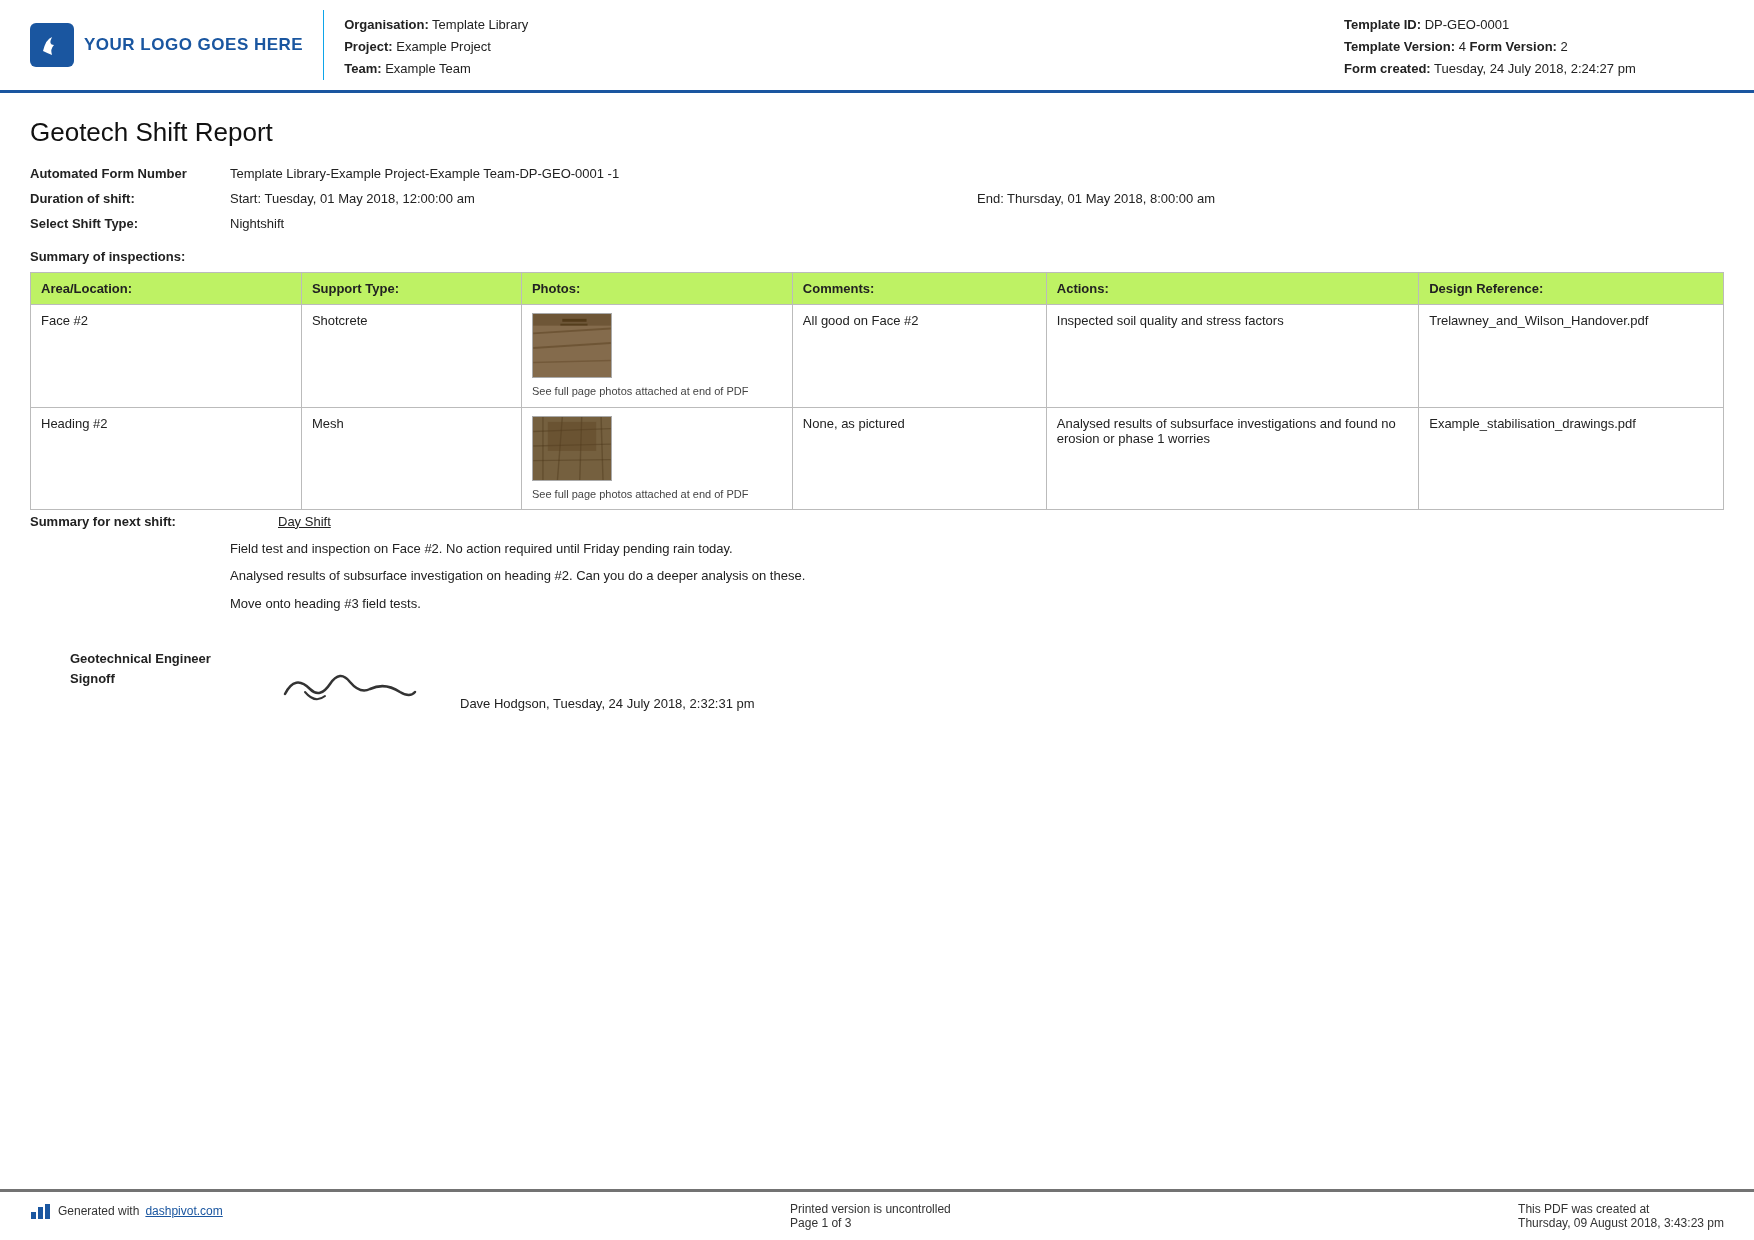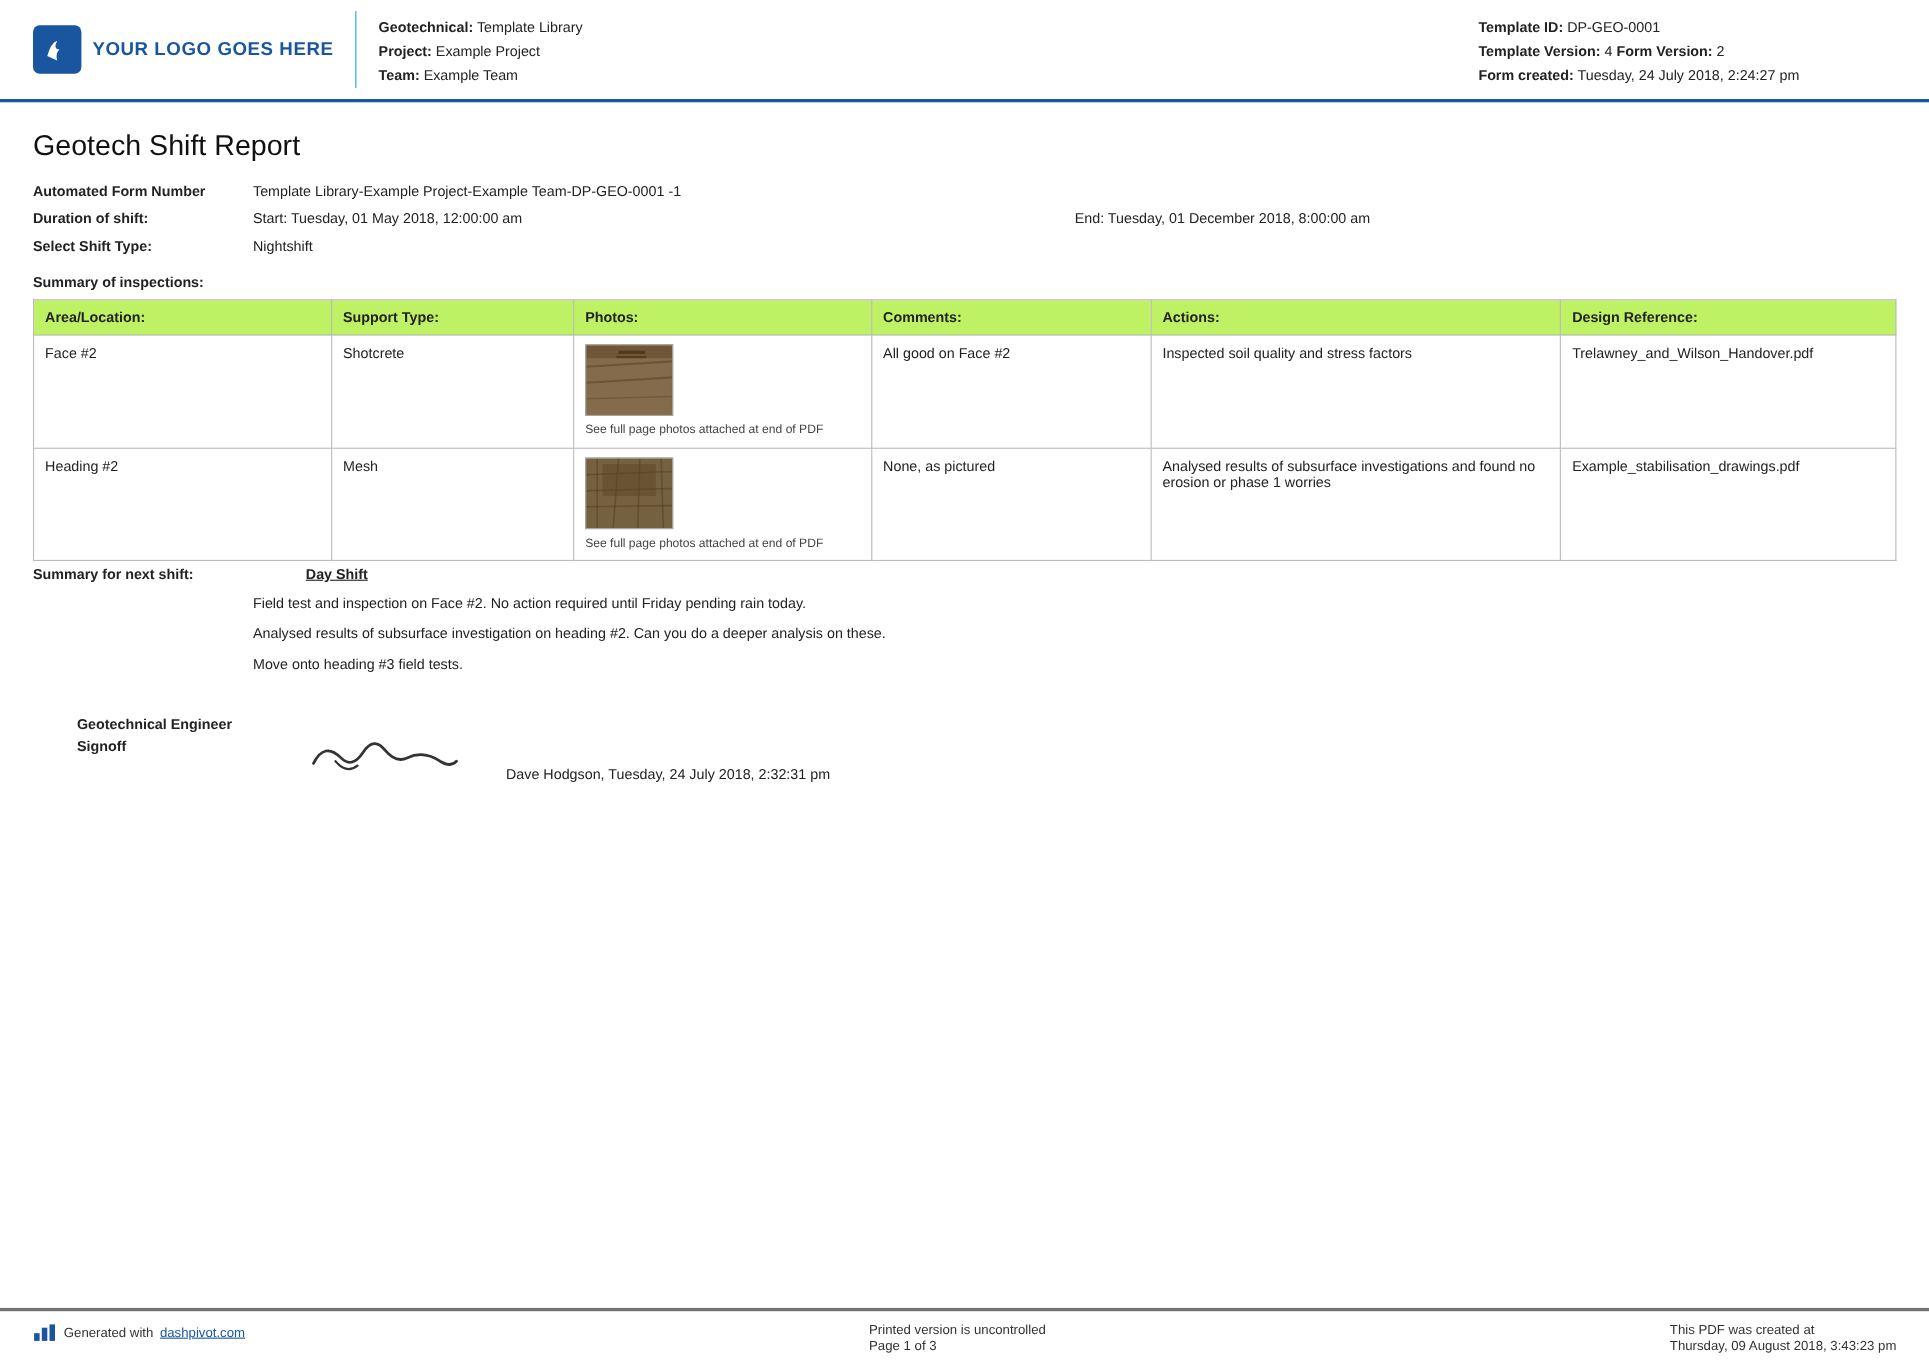--- a/index.html
+++ b/index.html
@@ -155,21 +155,21 @@
     }
     .next-shift-label {
       font-weight: bold;
       min-width: 200px;
       flex-shrink: 0;
     }
     .next-shift-content {
       flex: 1;
     }
     .next-shift-title {
-      font-weight: bold;
+      font-weight: normal;
       text-decoration: underline;
       margin-bottom: 10px;
       padding-left: 48px;
     }
     .next-shift-para {
       margin-bottom: 8px;
       line-height: 1.5;
     }
 
     
@@ -231,21 +231,21 @@
     <div class="logo-icon">
       <svg viewBox="0 0 28 28" width="28" height="28">
         <path d="M5 20 Q8 8 14 6 Q10 14 16 14 Q12 18 14 24 Q9 22 5 20Z" fill="white"></path>
       </svg>
     </div>
     <div class="logo-text">YOUR LOGO GOES HERE</div>
   </div>
   <div class="header-meta">
     <div class="header-meta-left">
       <div>
-        <span class="label">Geotechnical:</span>
+        <span class="label">Organisation:</span>
         <span>Template Library</span>
       </div>
       <div>
         <span class="label">Project:</span>
         <span>Example Project</span>
       </div>
       <div>
         <span class="label">Team:</span>
         <span>Example Team</span>
       </div>
@@ -275,21 +275,21 @@
 
   <div class="field-row">
     <div class="field-label">Automated Form Number</div>
     <div class="field-value">Template Library-Example Project-Example Team-DP-GEO-0001   -1</div>
   </div>
 
   <div class="field-row">
     <div class="field-label">Duration of shift:</div>
     <div class="field-value-split">
       <div class="part">Start: Tuesday, 01 May 2018, 12:00:00 am</div>
-      <div class="part">End: Tuesday, 01 December 2018, 8:00:00 am</div>
+      <div class="part">End: Thursday, 01 May 2018, 8:00:00 am</div>
     </div>
   </div>
 
   <div class="field-row">
     <div class="field-label">Select Shift Type:</div>
     <div class="field-value">Nightshift</div>
   </div>
 
   <div class="section-heading">Summary of inspections:</div>
 

